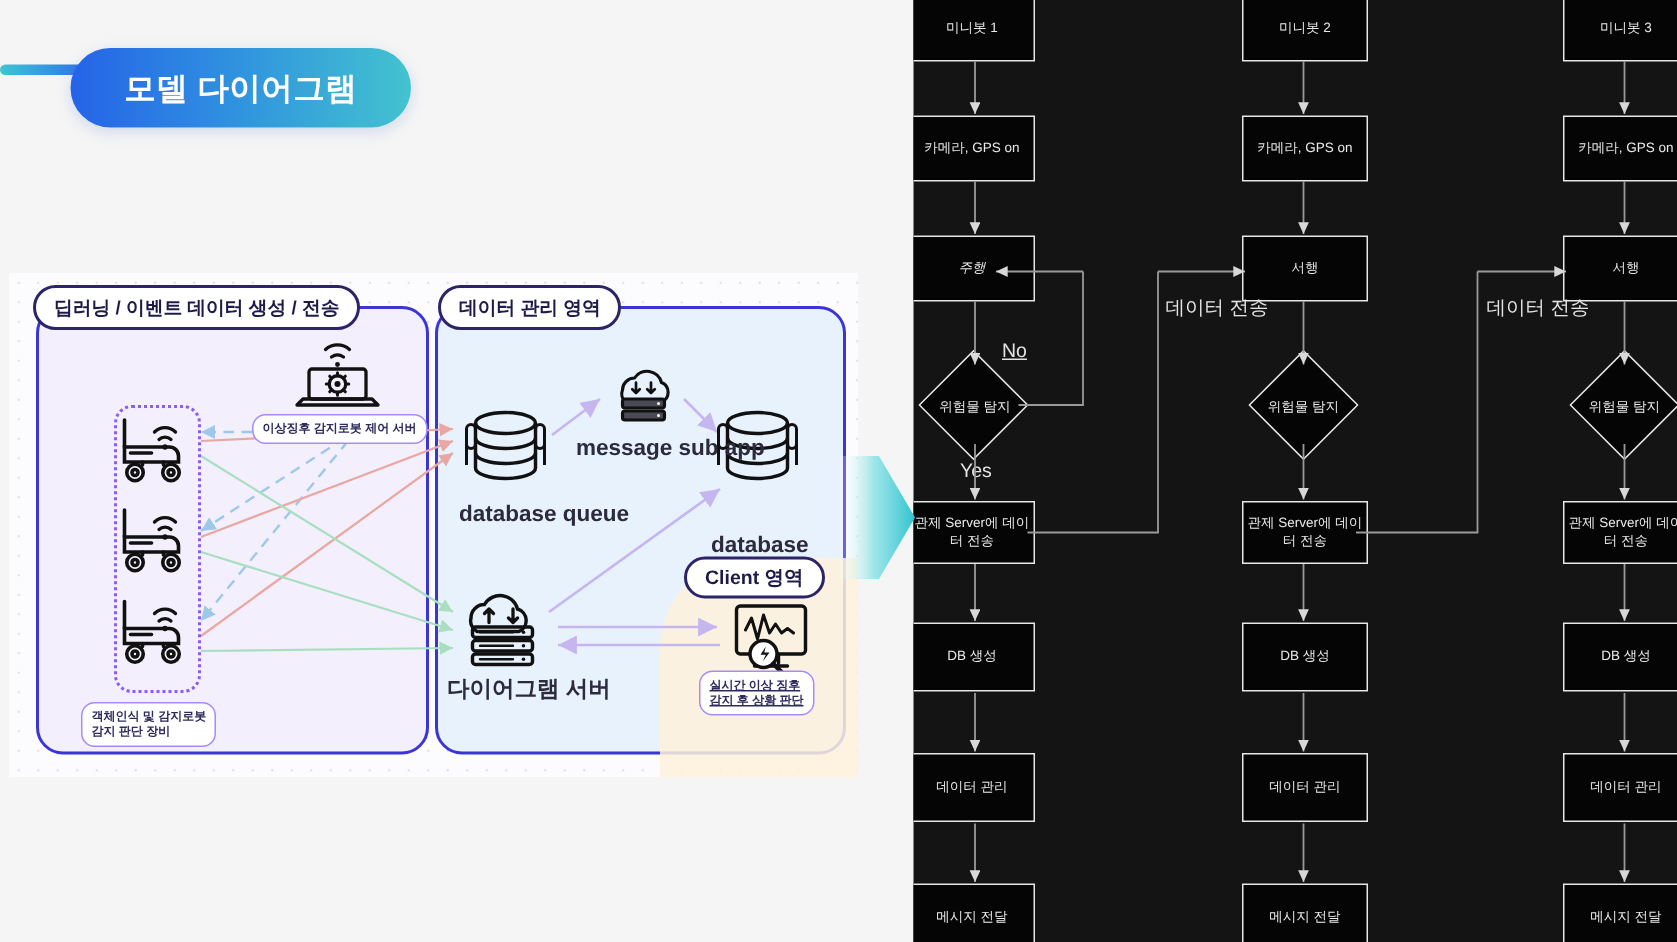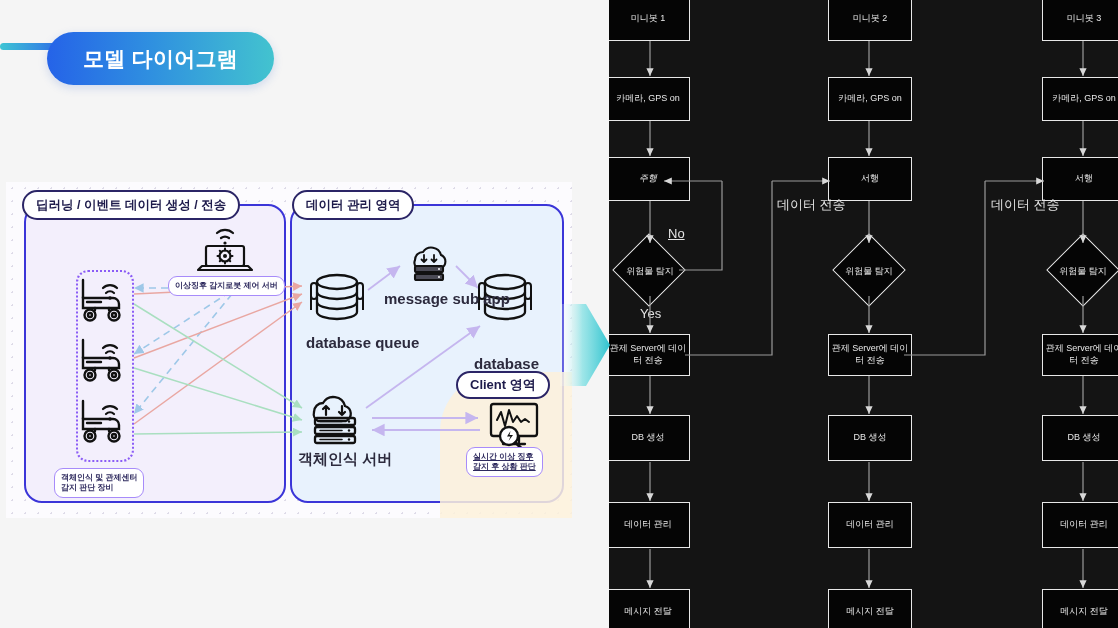--- a/index.html
+++ b/index.html
@@ -271,24 +271,24 @@
           <path d="M14 20 l4 -8 l4 14 l4 -16 l4 12 l4 -6 l4 6 l4 -3 l4 3" stroke-width="2" fill="none" stroke-linecap="round"></path>
           <circle cx="26" cy="36" r="9" fill="#fff"></circle>
           <path d="M27.5 31 l-3.5 5.5 h3.5 l-2 4.5 l4.5 -6 h-3.5 z" fill="#111" stroke="none"></path>
           <path d="M32.5 42.5 l6 6" stroke-width="3" stroke-linecap="round"></path>
         </svg>
       </div>
 
       <div class="icon-lbl lbl-mq">database queue</div>
       <div class="icon-lbl lbl-db">database</div>
       <div class="icon-lbl lbl-sub">message sub app</div>
-      <div class="icon-lbl lbl-ctl">객체인식 서버</div>
+      <div class="icon-lbl lbl-ctl">다이어그램 서버</div>
 
       <div class="tag tag-robotdev">
-        <div>객체인식 및 관제센터</div>
+        <div>객체인식 및 감지로봇</div>
         <div>감지 판단 장비</div>
       </div>
       <div class="tag tag-ctrlserver">
         <div>이상징후 감지로봇 제어 서버</div>
       </div>
       <div class="tag tag-client">
         <div>실시간 이상 징후</div>
         <div>감지 후 상황 판단</div>
       </div>
     </div>

